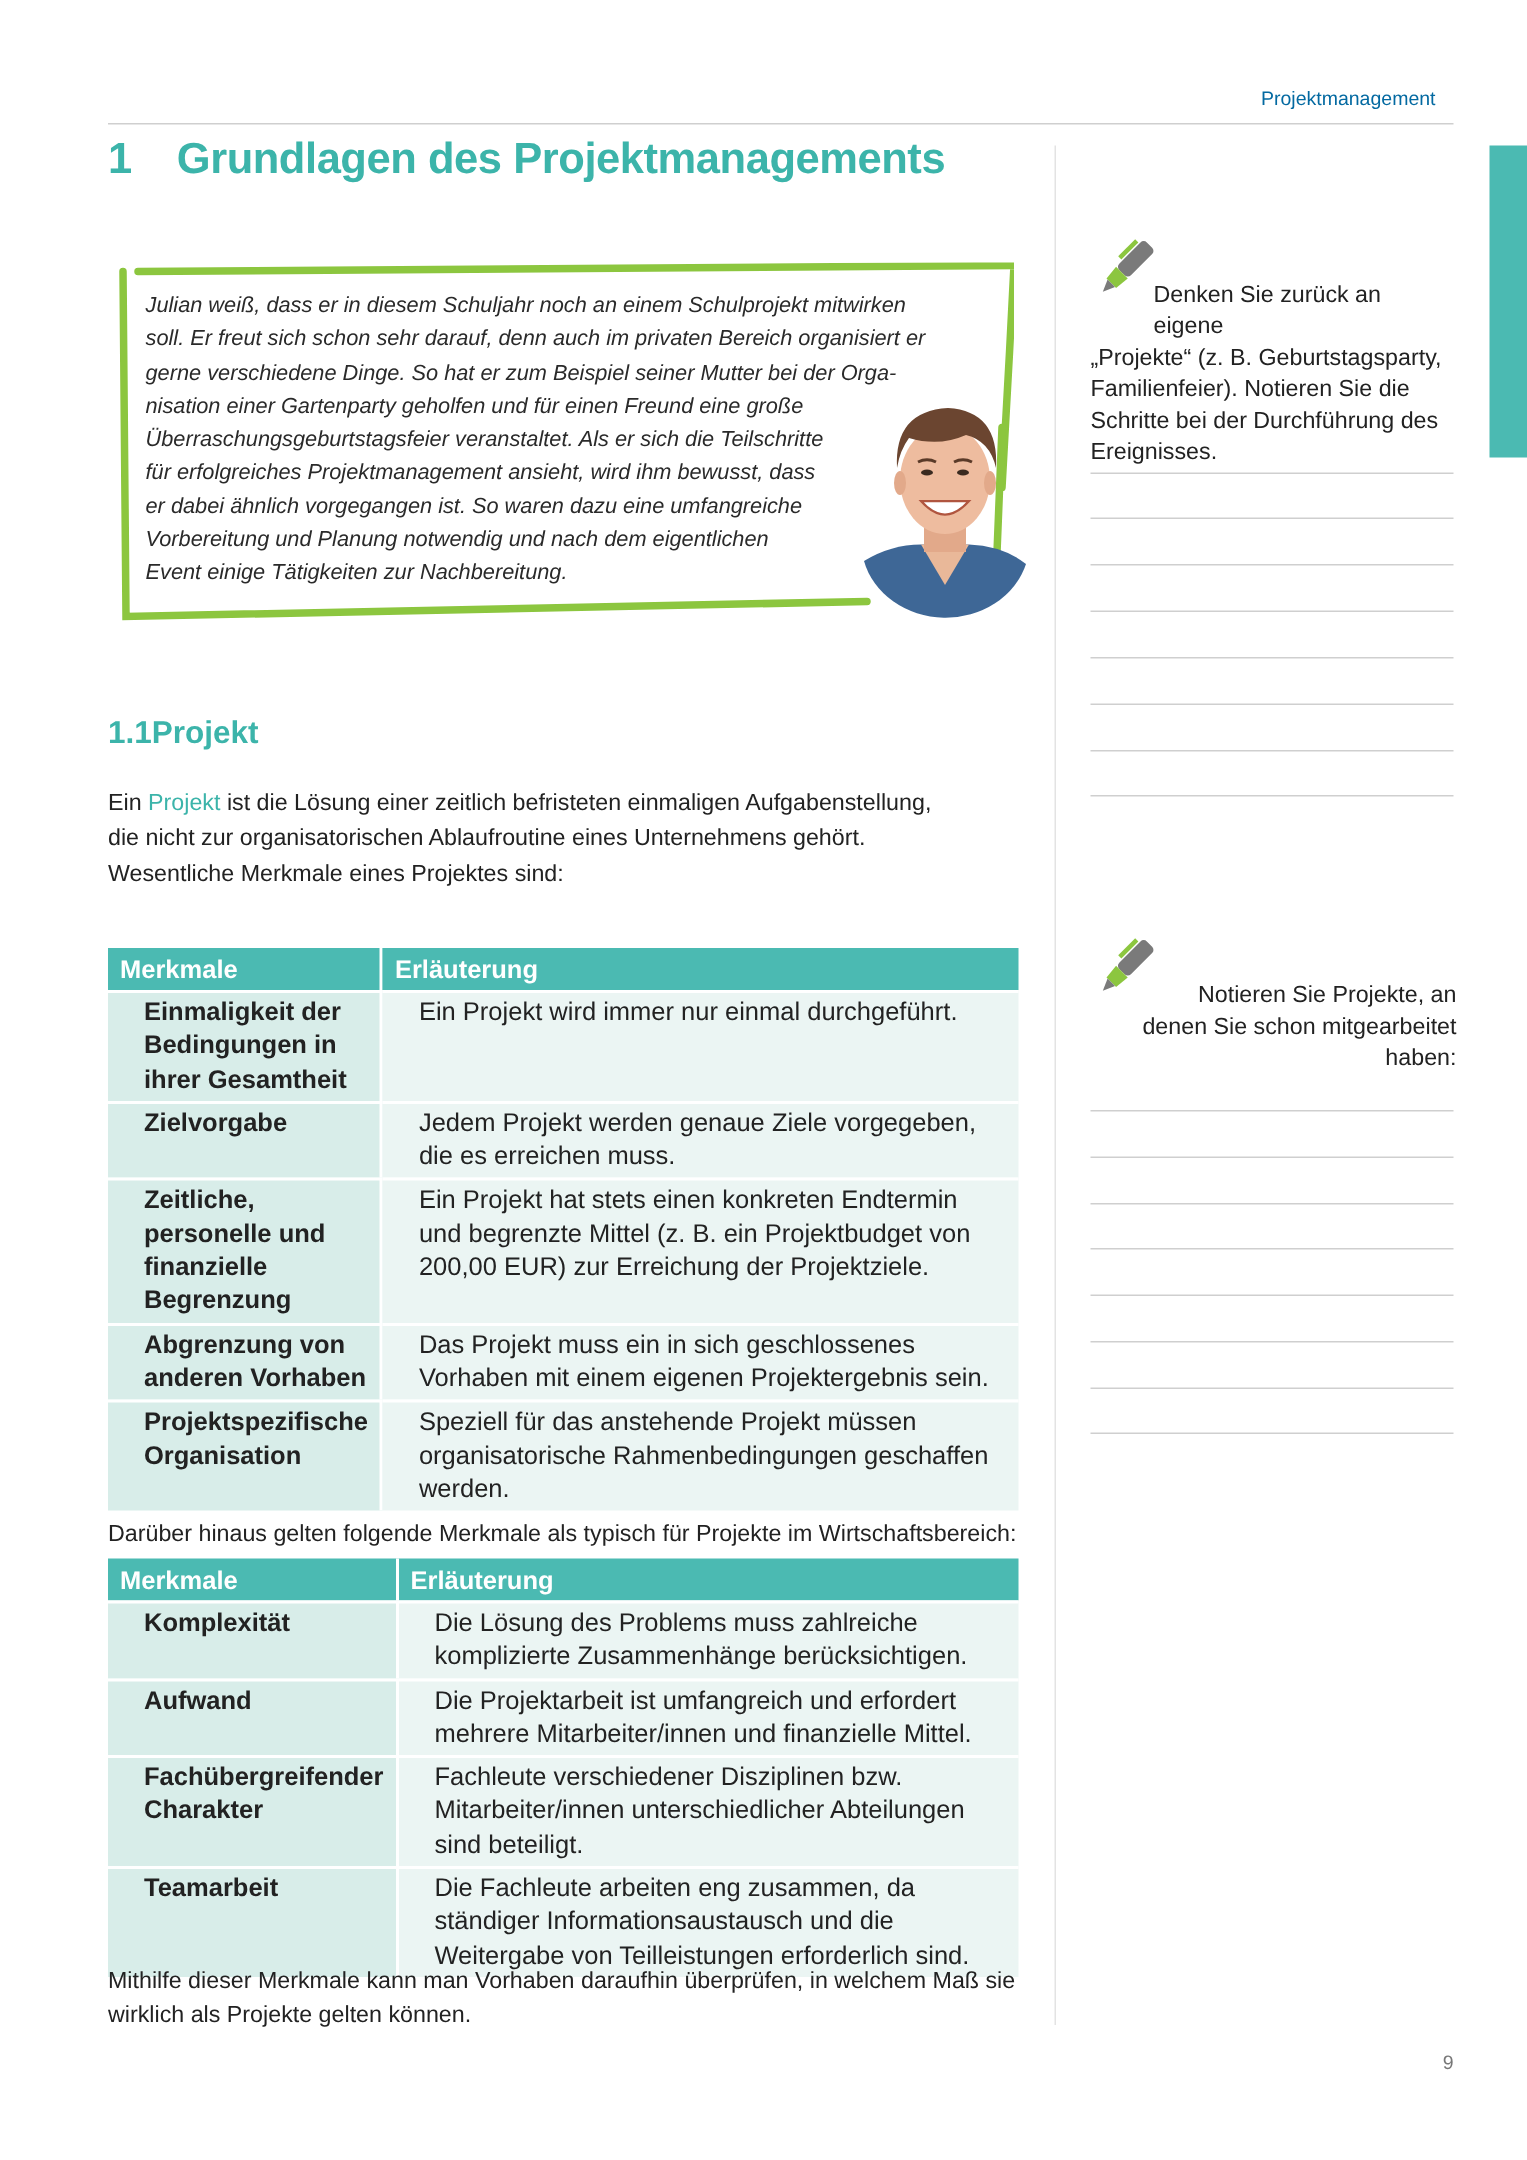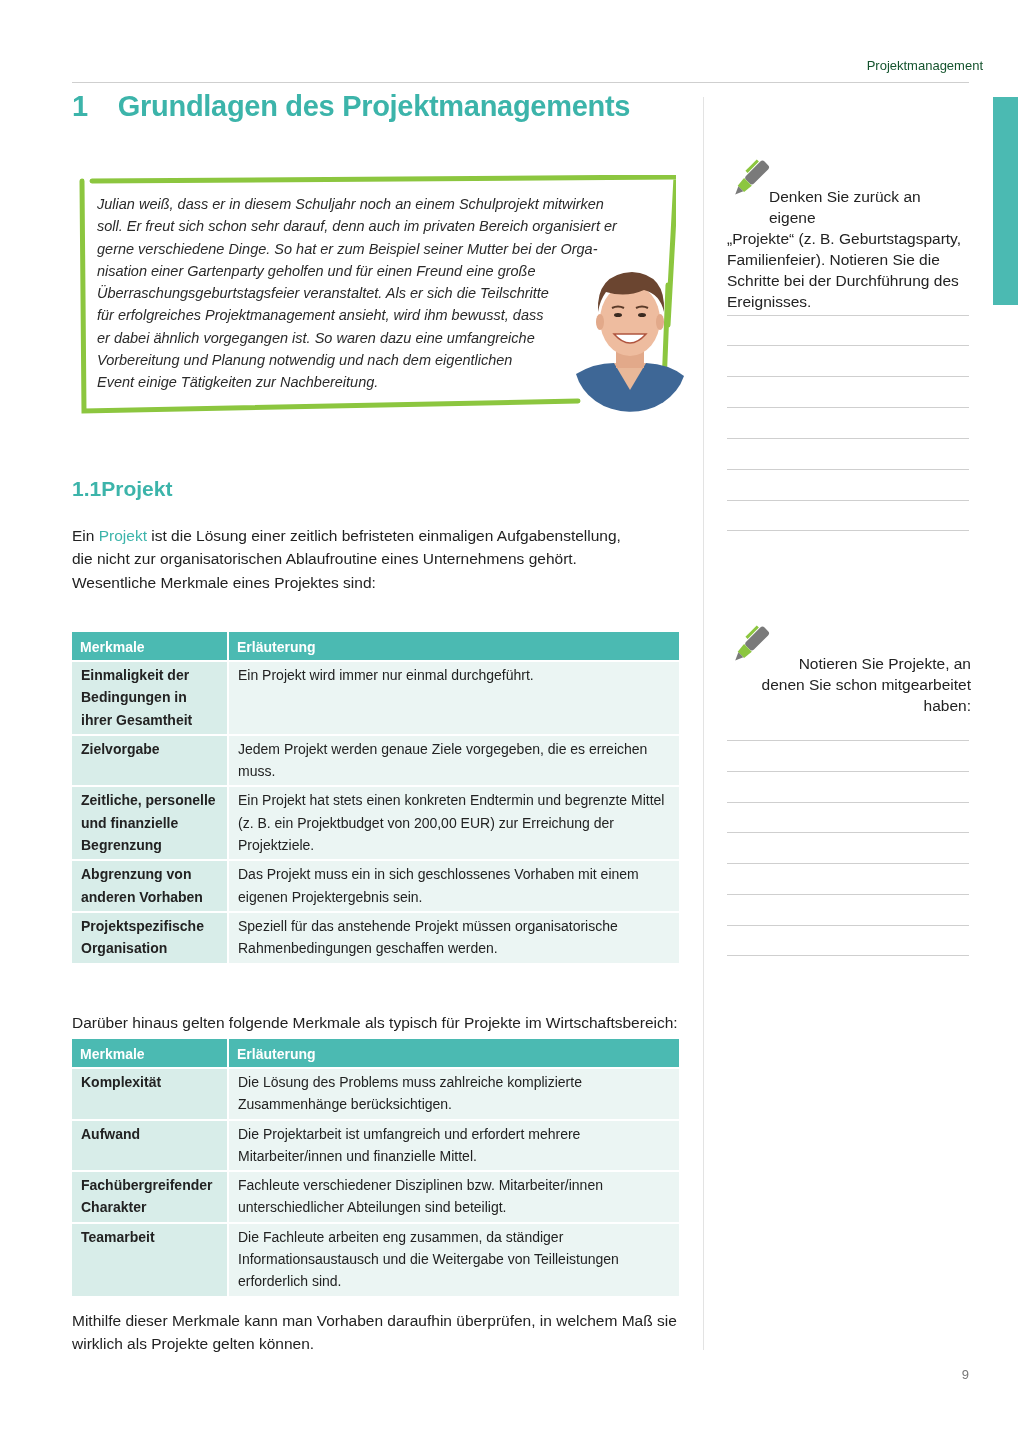--- a/index.html
+++ b/index.html
@@ -1,42 +1,42 @@
 <!DOCTYPE html>
 <html><head>
 <meta charset="utf-8">
 <style>
   * { box-sizing: border-box; margin: 0; padding: 0; }
   html, body { width: 1018px; height: 1440px; background: #ffffff; }
   body { position: relative; font-family: "Liberation Sans", "DejaVu Sans", sans-serif; color: #222; overflow: hidden; }
 
-  .running-head { position: absolute; right: 35px; top: 58px; font-size: 13px; color: #14532d; }
+  .running-head { position: absolute; right: 61px; top: 58px; font-size: 13px; color: #0369a1; }
   .head-rule { position: absolute; left: 72px; top: 82px; width: 897px; height: 1px; background: #cfcfcf; }
   .side-tab { position: absolute; left: 993px; top: 97px; width: 25px; height: 208px; background: #4bbab2; }
   .col-divider { position: absolute; left: 703px; top: 97px; width: 1px; height: 1253px; background: #e3e3e3; }
 
   .chapter-title { position: absolute; left: 72px; top: 90px; font-size: 29px; color: #3cb4aa; display: flex; gap: 30px; letter-spacing: -0.3px; }
 
   
   .story-box { position: absolute; left: 78px; top: 175px; width: 598px; height: 242px; }
   .story-border { position: absolute; inset: 0; }
   .story-text { position: absolute; left: 19px; top: 18px; width: 560px; font-family: Liberation Sans, sans-serif; font-style: italic; font-size: 14.5px; line-height: 22.3px; color: #2a2a2a; }
   .story-text span { display: block; white-space: nowrap; }
   .avatar { position: absolute; left: 574px; top: 268px; width: 112px; height: 150px; }
 
   .section-title { position: absolute; left: 72px; top: 477px; font-size: 21px; color: #3cb4aa; display: flex; }
 
   .para { position: absolute; left: 72px; font-size: 15.5px; line-height: 22.5px; color: #222; }
   .para b { font-weight: normal; }
   .para .accent { color: #3cb4aa; }
 
-  table.feat { position: absolute; left: 72px; width: 607px; border-collapse: separate; border-spacing: 0; font-size: 14px; line-height: 22.3px; }
+  table.feat { position: absolute; left: 72px; width: 607px; border-collapse: separate; border-spacing: 0; font-size: 17px; line-height: 22.3px; }
   table.feat th { background: #4bbab2; color: #fff; text-align: left; font-weight: bold; padding: 3px 8px 1px 8px; height: 28px; }
   table.feat th:first-child { border-right: 2px solid #fff; }
-  table.feat td { vertical-align: top; padding: 2px 8px 3px 9px; border-top: 2px solid #fff; }
+  table.feat td { vertical-align: top; padding: 2px 8px 3px 24px; border-top: 2px solid #fff; }
   table.feat td.key { background: #d8ede9; font-weight: bold; width: 157px; border-right: 2px solid #fff; }
   table.feat td.val { background: #ebf5f3; }
 
   .note { position: absolute; left: 727px; width: 244px; font-size: 15.5px; line-height: 21px; color: #222; }
   .note .first-line { padding-left: 42px; }
   .pen-icon { position: absolute; width: 44px; height: 44px; }
   .write-line { position: absolute; left: 727px; width: 242px; height: 1px; background: #cfcfcf; }
 
   .page-number { position: absolute; right: 49px; top: 1367px; font-size: 13px; color: #777; }
 </style>

